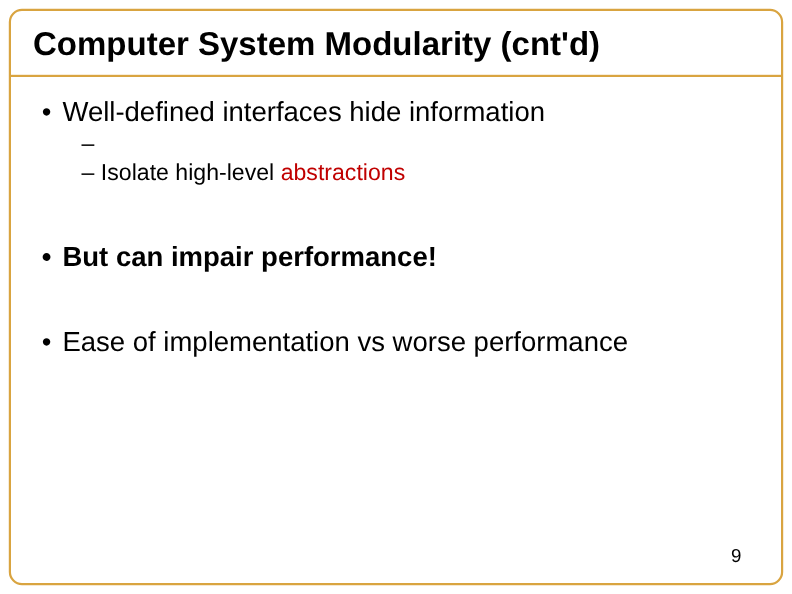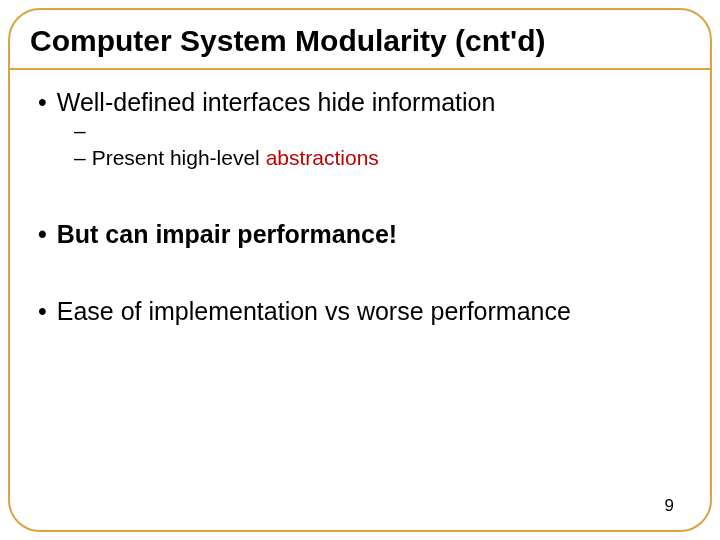--- a/index.html
+++ b/index.html
@@ -10,21 +10,21 @@
       font-family: Arial, Helvetica, sans-serif;
       position: relative;
     }
     .slide-frame {
       position: absolute;
       top: 8px;
       left: 8px;
       right: 8px;
       bottom: 8px;
       border: 2px solid #d9a440;
-      border-radius: 32px;
+      border-radius: 12px;
       padding: 0;
     }
     .title {
       font-size: 30px;
       font-weight: bold;
       color: #000;
       padding: 14px 20px 10px 20px;
       border-bottom: 2px solid #d9a440;
     }
     .content {
@@ -78,21 +78,21 @@
       <span>Well-defined interfaces hide information</span>
     </div>
 
     <div class="bullet-l2">
       <span class="dash">–</span>
     </div>
 
     <div class="bullet-l2">
       <span class="dash">–</span>
       <span>
-        <span>Present high-level </span><span class="rr">abstractions</span>
+        <span>Isolate high-level </span><span class="rr">abstractions</span>
       </span>
     </div>
 
     <div class="bullet-l1 bold spaced">
       <span class="dot">•</span>
       <span>But can impair performance!</span>
     </div>
 
     <div class="bullet-l1 spaced">
       <span class="dot">•</span>

